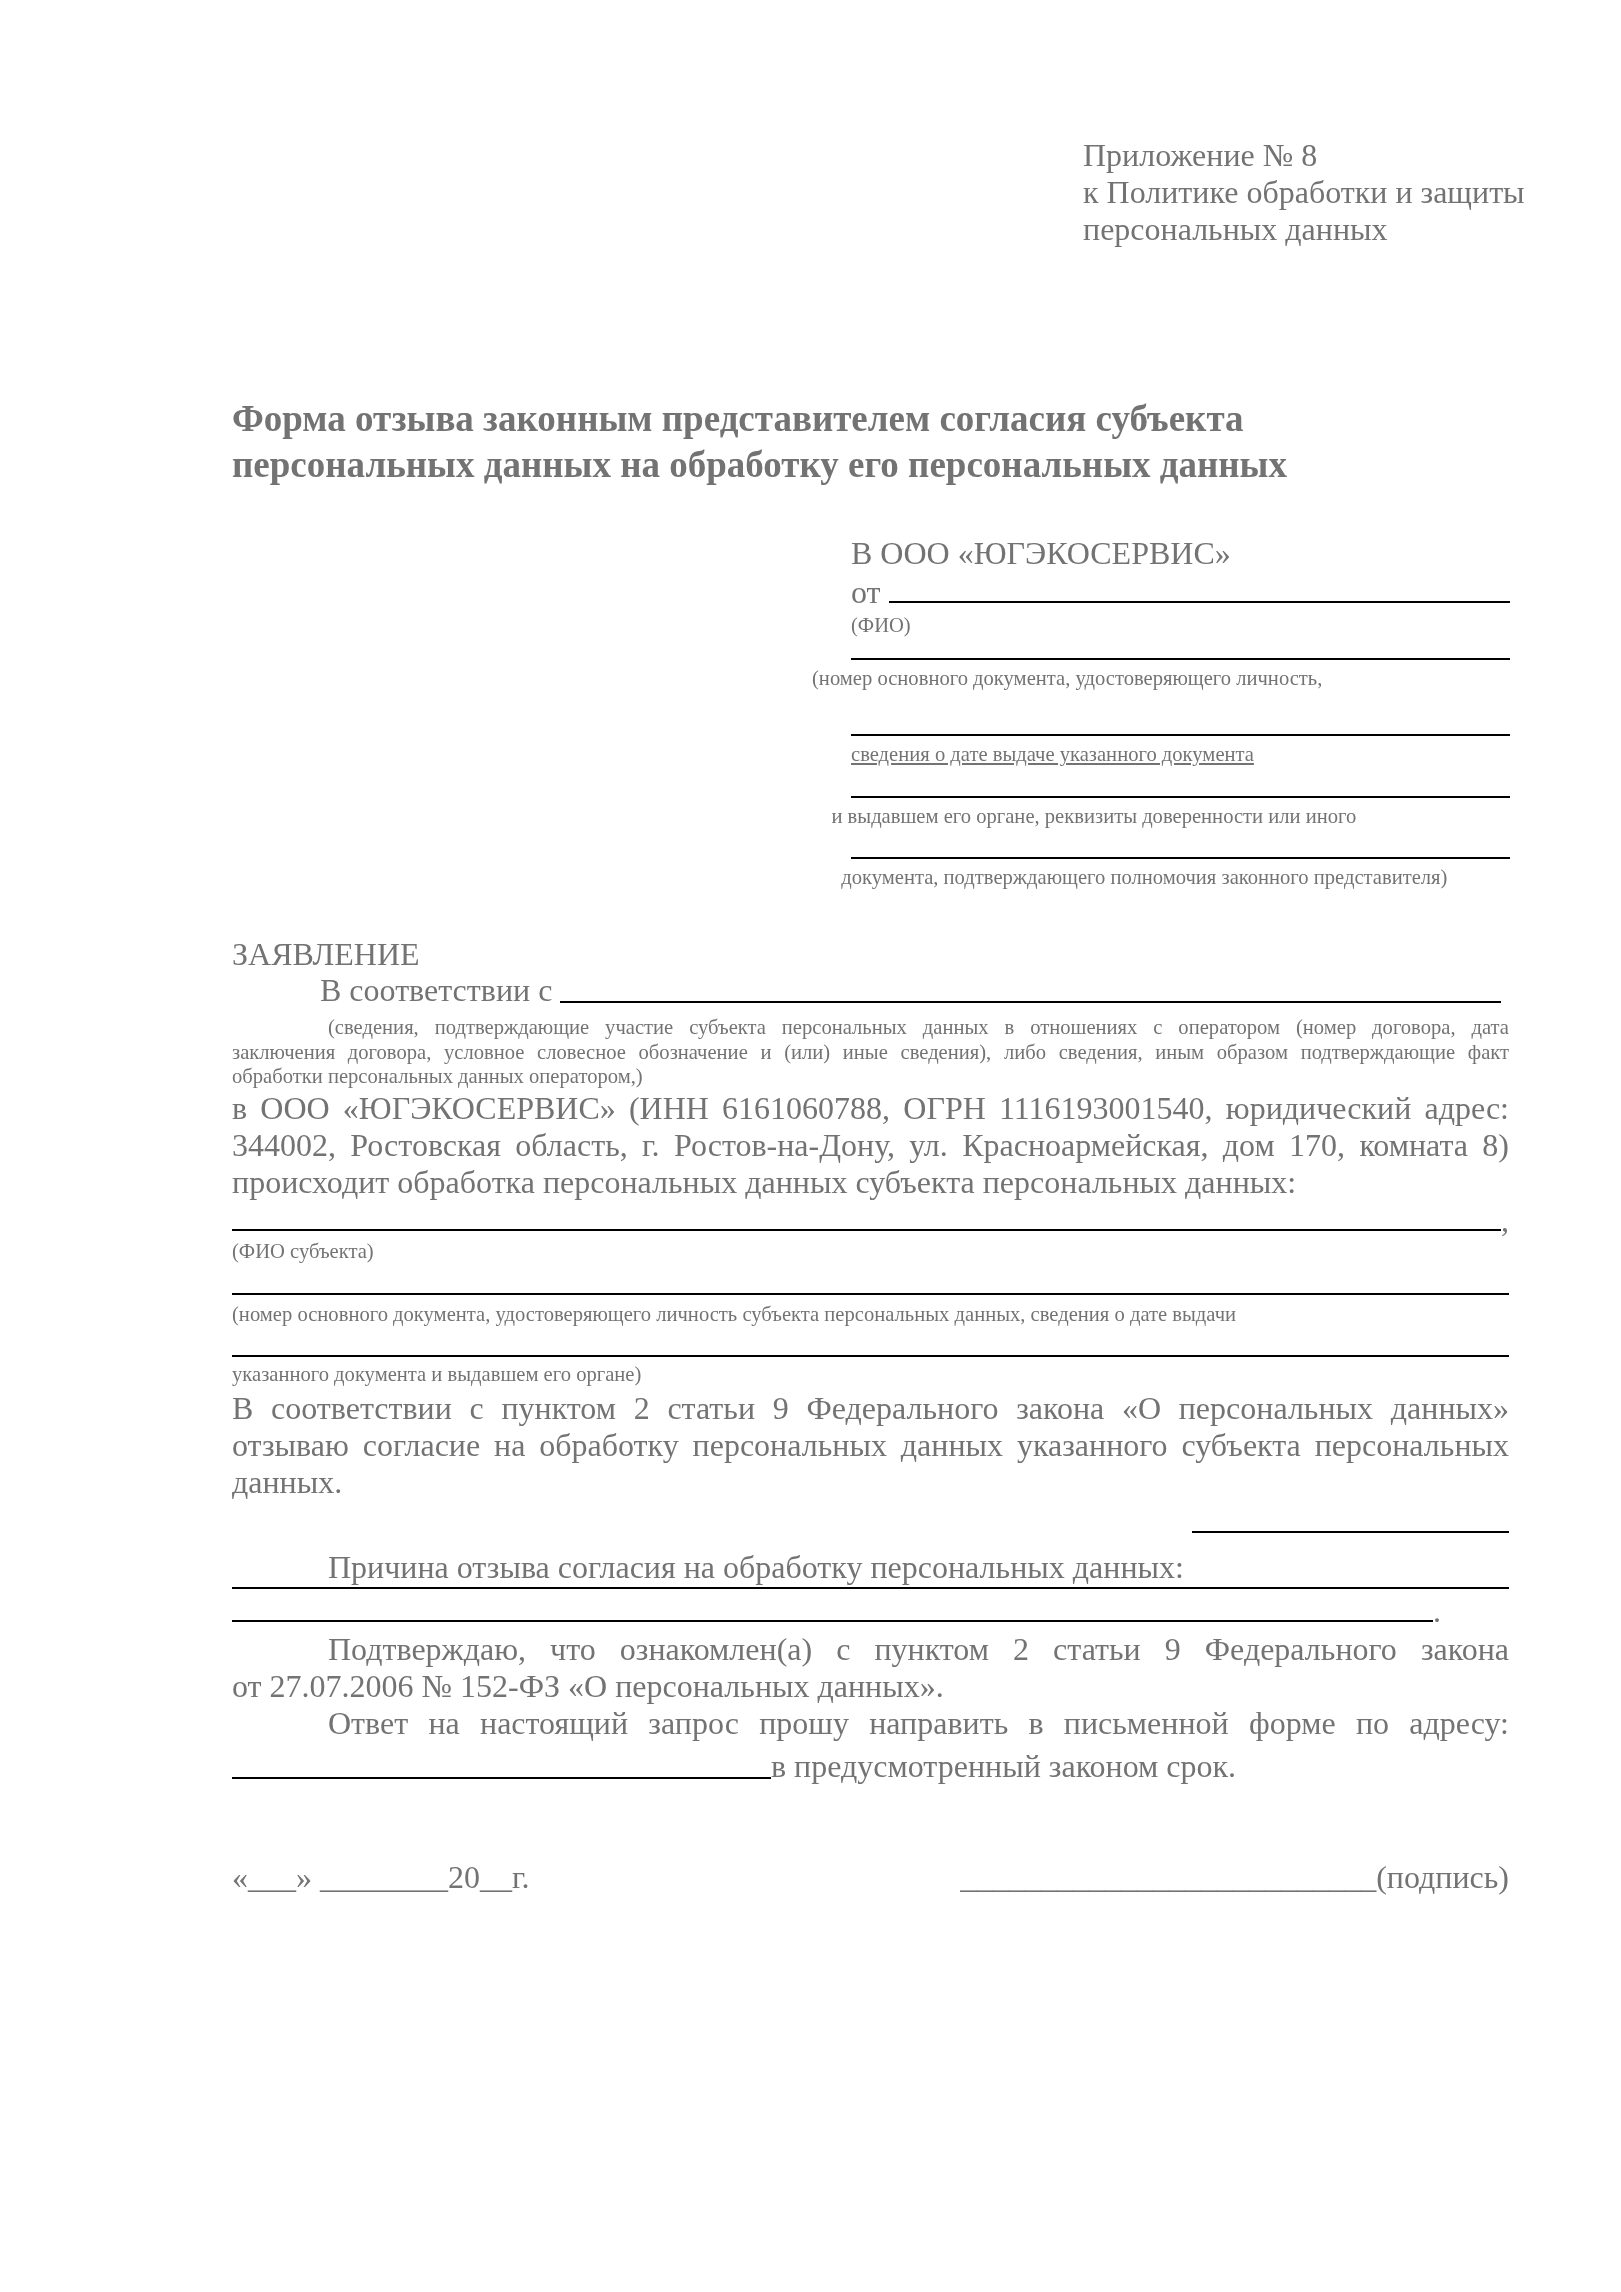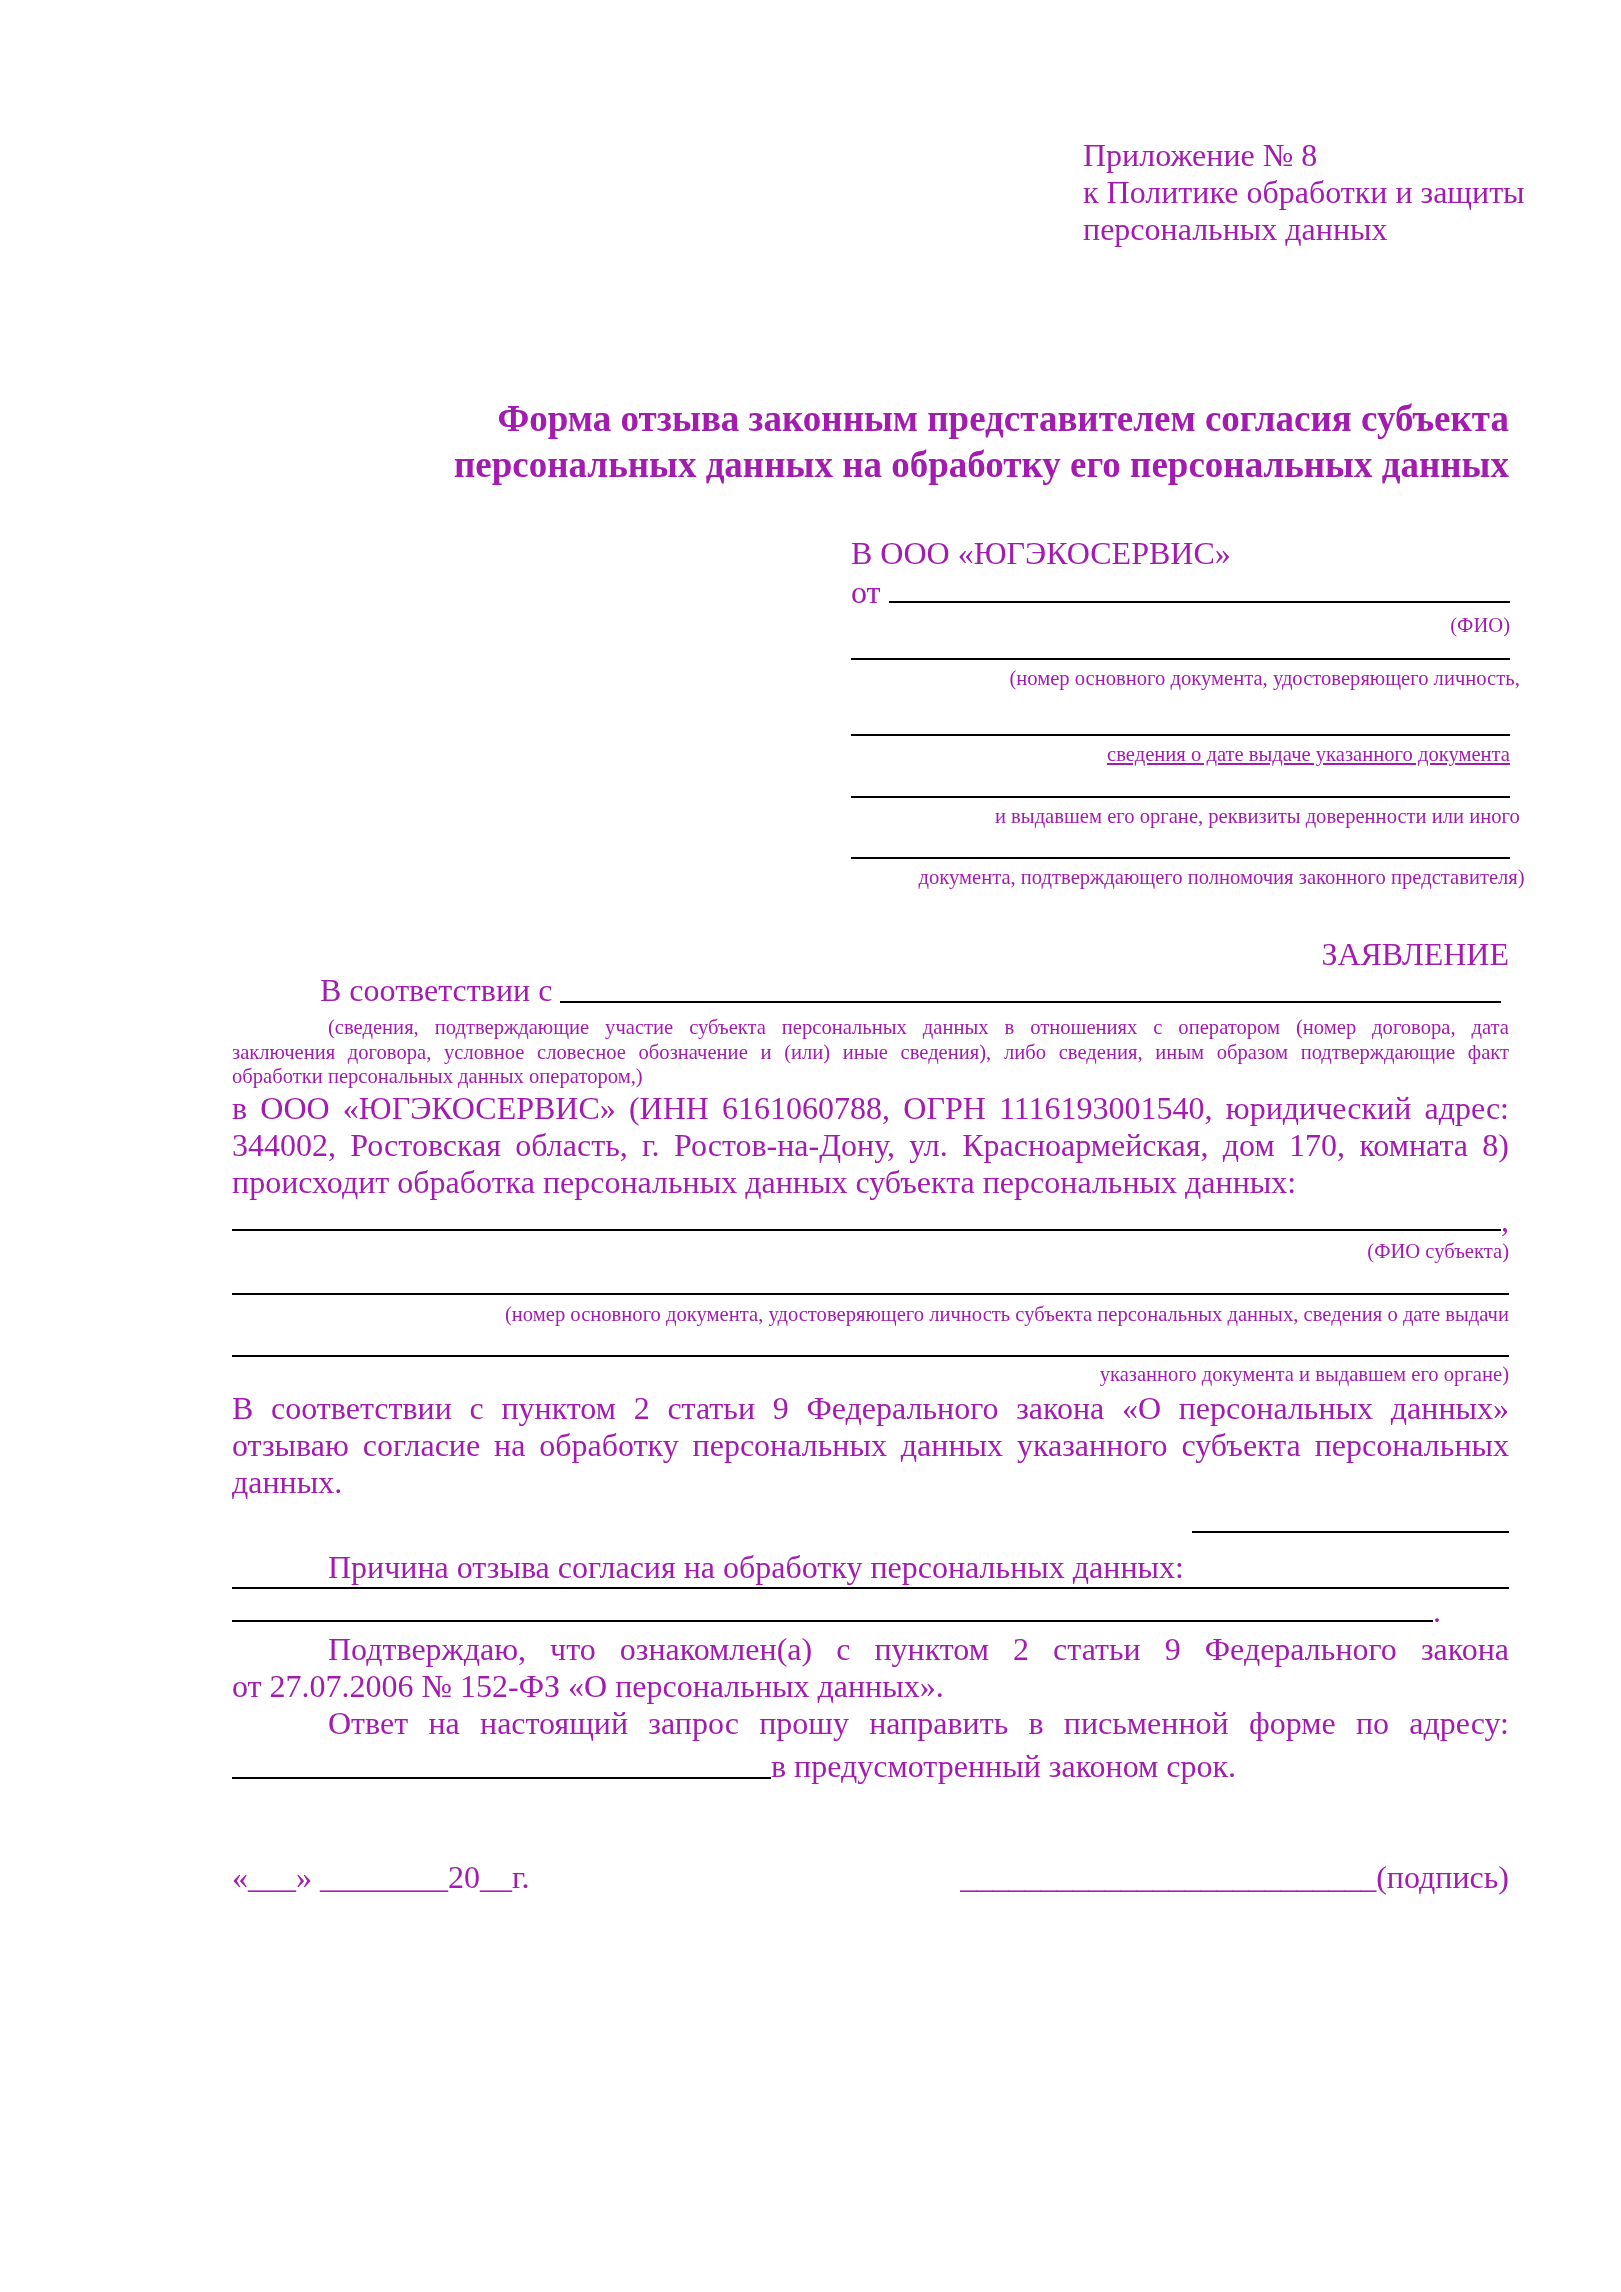--- a/index.html
+++ b/index.html
@@ -1,25 +1,25 @@
 <!DOCTYPE html>
 <html><head>
 <meta charset="utf-8">
 <style>
   html,body{margin:0;padding:0;background:#ffffff;}
   .page{
     position:relative;width:1621px;height:2039px;background:#ffffff;
-    color:#a21caf;font-family:"Liberation Serif","DejaVu Serif",serif;
+    color:#737373;font-family:"Liberation Serif","DejaVu Serif",serif;
     overflow:hidden;
   }
   .abs{position:absolute;}
   .t33{font-size:32px;line-height:37px;}
   .t38b{font-size:37px;line-height:46px;font-weight:bold;}
   .cap{font-size:20.6px;line-height:24.5px;}
-  .center{text-align:right;}
+  .center{text-align:left;}
   .jline{text-align:justify;text-align-last:justify;}
   .rule{border-bottom:2.9px solid #000;height:0;}
   .frow{display:flex;align-items:stretch;}
   .fill{flex:1 1 auto;border-bottom:2.9px solid #000;}
   .nowrap{white-space:pre;}
   
   .hdr{left:1083px;top:137px;width:451px;}
   
   .ttl{left:232px;top:396px;width:1277px;}
   

